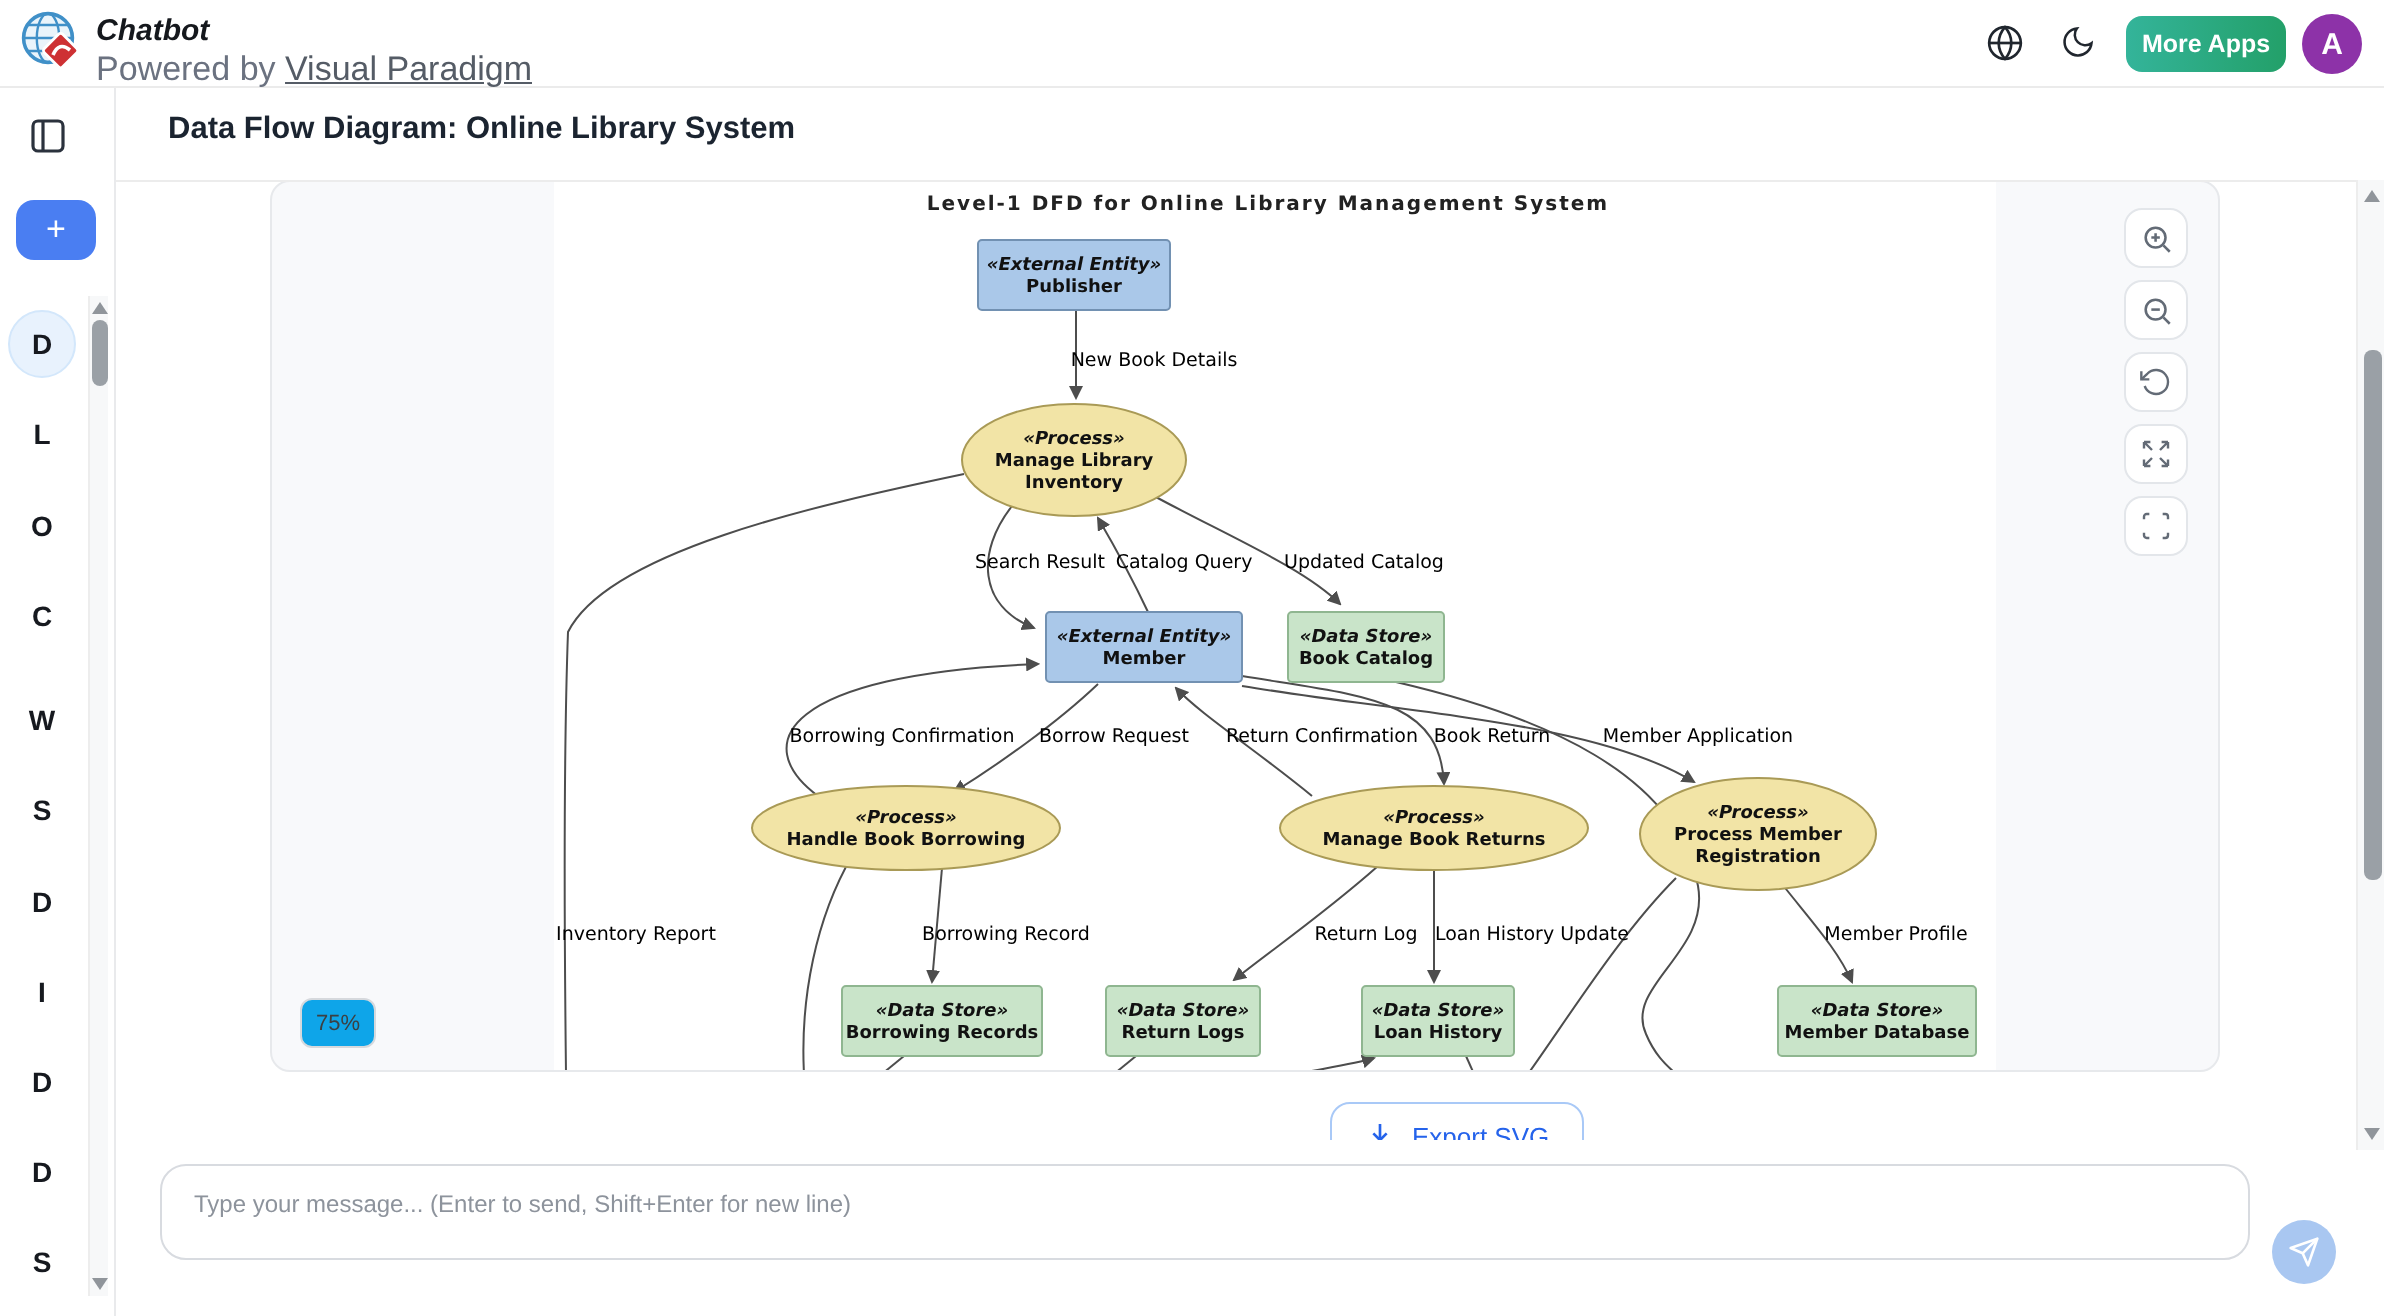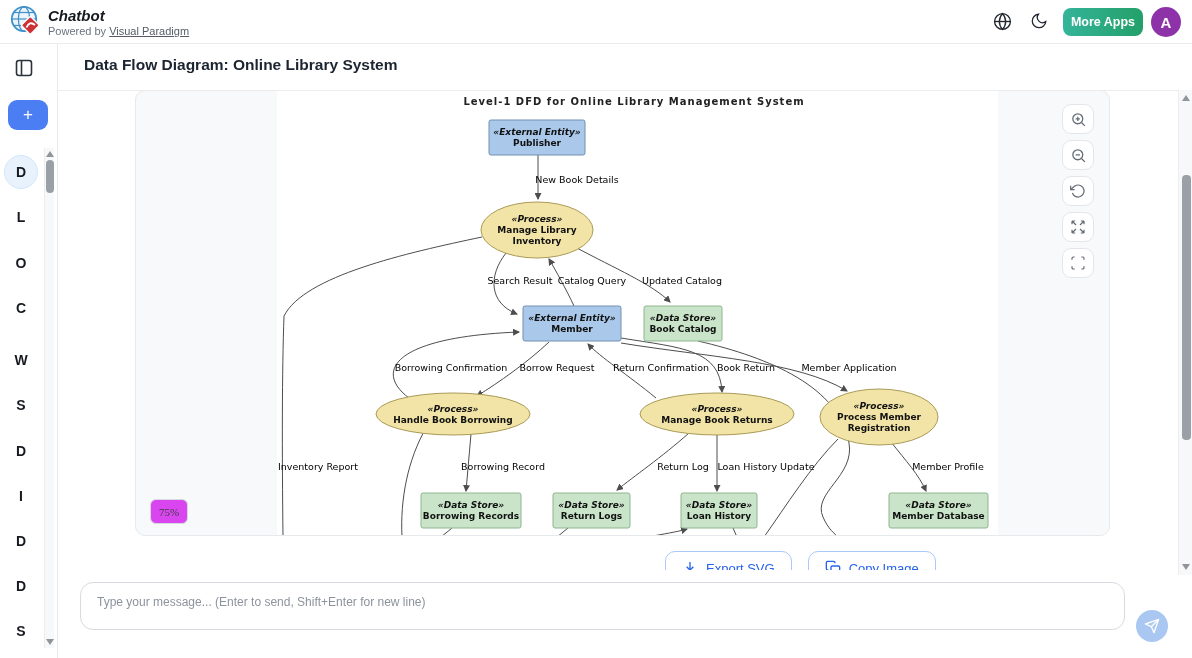--- a/index.html
+++ b/index.html
@@ -4,21 +4,21 @@
 <style>
   html,body{margin:0;padding:0;}
   body{width:1192px;height:658px;overflow:hidden;background:#fff;position:relative;
        font-family:"Liberation Sans",sans-serif;color:#1f2430;}
   .abs{position:absolute;}
   
   #app-header{position:absolute;left:0;top:0;width:1192px;height:43px;background:#fff;
               border-bottom:1px solid #ebebeb;z-index:30;}
   #logo{position:absolute;left:10px;top:5px;width:33px;height:33px;}
   #app-title{position:absolute;left:48px;top:7px;font-size:15px;font-weight:700;color:#15181d;font-style:italic;}
-  #powered{position:absolute;left:48px;top:25px;font-size:11px;color:#6b7280;}
+  #powered{position:absolute;left:48px;top:25px;font-size:17px;color:#6b7280;}
   #powered a{color:#555c66;text-decoration:underline;}
   .hdr-icon-btn{position:absolute;top:12px;width:20px;height:20px;background:none;border:none;
                 padding:0;cursor:pointer;color:#20262e;}
   #more-apps{position:absolute;left:1063px;top:8px;width:80px;height:28px;border:none;border-radius:8px;
              background:linear-gradient(90deg,#34b49a,#23a069);color:#fff;font-size:12.5px;font-weight:700;
              font-family:"Liberation Sans",sans-serif;cursor:pointer;}
   #avatar{position:absolute;left:1151px;top:7px;width:30px;height:30px;border-radius:50%;
           background:#8d32a8;color:#fff;font-size:15px;font-weight:700;display:flex;
           align-items:center;justify-content:center;cursor:pointer;}
   
@@ -42,23 +42,23 @@
   #side-scroll{left:44px;top:105px;width:9px;height:500px;}
   
   #title-bar{position:absolute;left:58px;top:43px;width:1120px;height:47px;background:#fff;
              border-bottom:1px solid #ececec;z-index:10;}
   #page-title{position:absolute;left:26px;top:13px;font-size:15.5px;font-weight:700;color:#1b2430;}
   
   #diagram-card{position:absolute;left:135px;top:90px;width:975px;height:446px;background:#f8f9fb;
                 border:1px solid #e7e9ec;border-radius:10px;overflow:hidden;box-sizing:border-box;z-index:5;}
   #dfd-svg{position:absolute;left:0;top:0;}
   #dfd-svg text{font-family:"DejaVu Sans",sans-serif;}
-  #zoom-badge{position:absolute;left:14px;top:408px;width:36px;height:23px;background:#d946ef;
+  #zoom-badge{position:absolute;left:14px;top:408px;width:36px;height:23px;background:#0ea5e9;
               border:1px solid #d6d9dd;border-radius:6px;font-size:11px;color:#3c4043;display:flex;
-              align-items:center;justify-content:center;font-family:Liberation Serif, serif;}
+              align-items:center;justify-content:center;}
   .viewer-btn{position:absolute;left:926px;width:32px;height:30px;background:#fff;border:1px solid #e3e6ea;
               border-radius:9px;color:#636b76;display:flex;align-items:center;justify-content:center;
               cursor:pointer;padding:0;}
   
   #actions{position:absolute;left:665px;top:551px;display:flex;gap:16px;z-index:6;justify-content:flex-end;}
   .action-btn{display:inline-flex;align-items:center;gap:8px;height:34px;padding:0 16px;background:#fff;
               border:1px solid #a9c9f7;border-radius:10px;color:#2563eb;font-size:13px;font-weight:500;
               font-family:"Liberation Sans",sans-serif;cursor:pointer;white-space:nowrap;}
   
   #chat-bar{position:absolute;left:58px;top:570px;width:1120px;height:88px;background:#fff;z-index:10;}
@@ -260,27 +260,20 @@
 
 <div id="actions">
   <button class="action-btn">
     <svg viewBox="0 0 24 24" width="16" height="16" fill="none" stroke="currentColor" stroke-width="2">
       <path d="M21 15v4a2 2 0 0 1-2 2H5a2 2 0 0 1-2-2v-4"></path>
         <path d="m7 10 5 5 5-5"></path>
         <path d="M12 15V3"></path>
     </svg>
     <span>Export SVG</span>
   </button>
-  <button class="action-btn">
-    <svg viewBox="0 0 24 24" width="16" height="16" fill="none" stroke="currentColor" stroke-width="2">
-      <rect x="9" y="9" width="13" height="13" rx="2"></rect>
-        <path d="M5 15H4a2 2 0 0 1-2-2V4a2 2 0 0 1 2-2h9a2 2 0 0 1 2 2v1"></path>
-    </svg>
-    <span>Copy Image</span>
-  </button>
 </div>
 
 <div id="chat-bar">
   <textarea id="chat-input" placeholder="Type your message... (Enter to send, Shift+Enter for new line)" style=""></textarea>
   <button id="send-btn">
     <svg viewBox="0 0 24 24" width="16" height="16" fill="none" stroke="#fff" stroke-width="2" stroke-linejoin="round">
       <path d="M22 2 11 13"></path>
         <path d="M22 2 15 22 11 13 2 9 22 2z"></path>
     </svg>
   </button>

